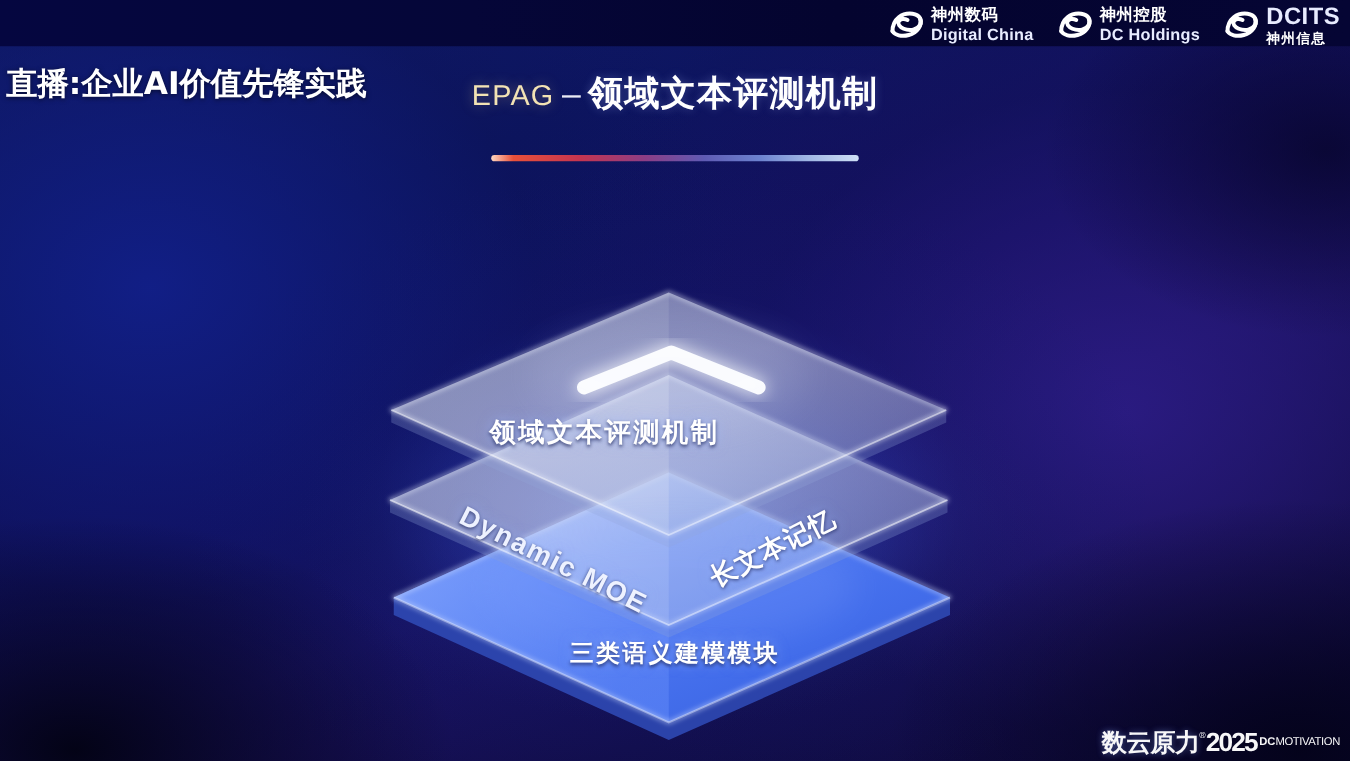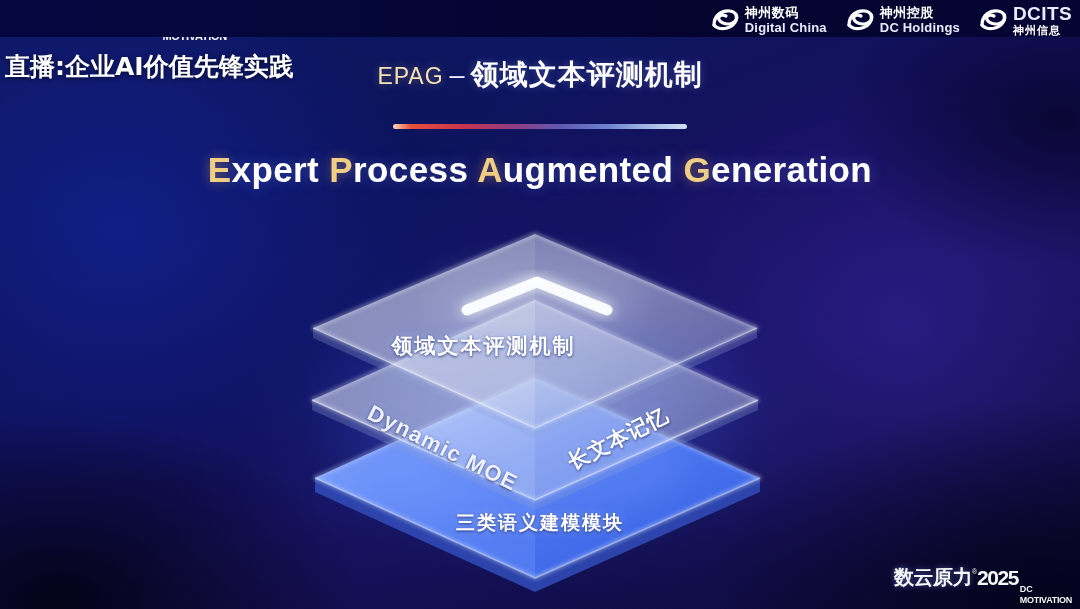--- a/index.html
+++ b/index.html
@@ -58,27 +58,26 @@
   .brand-reg { font-size: 9px; vertical-align: super; line-height: 12px; }
   .brand-year {
     font-size: 26px;
     font-weight: 800;
     letter-spacing: -1.5px;
     line-height: 28px;
     font-family: "Liberation Sans", sans-serif;
   }
   .brand-dc {
     display: flex;
-    flex-direction: column;
     line-height: 11px;
     margin-left: 2px;
-    margin-top: 18px;
+    margin-top: 5px;
   }
   .brand-dc .dc { font-size: 11px; font-weight: 700; letter-spacing: 0px; }
-  .brand-dc .mot { font-size: 11px; font-weight: 700; letter-spacing: -0.3px; }
+  .brand-dc .mot { font-size: 11px; font-weight: 400; letter-spacing: -0.3px; }
 
   #live-title {
     position: absolute;
     left: 5px; top: 50px;
     font-size: 25px;
     font-weight: 900;
     color: #ffffff;
     font-family: "DejaVu Sans", sans-serif;
     letter-spacing: 0px;
     text-shadow: 0 1px 4px rgba(0,0,0,0.6);
@@ -386,26 +385,20 @@
     </div>
 
   </div>
 
   <div id="headline">
     <span class="epag">EPAG</span><span class="dash">–</span><span class="cn">领域文本评测机制</span>
   </div>
 
   <div id="rule"></div>
 
-  <div id="subtitle">
-    <span><span class="cap">E</span><span>xpert</span></span>
-    <span><span class="cap">P</span><span>rocess</span></span>
-    <span><span class="cap">A</span><span>ugmented</span></span>
-    <span><span class="cap">G</span><span>eneration</span></span>
-  </div>
 
   <div id="watermark">
     <span class="brand-cn">数云原力</span>
     <span class="brand-reg">®</span>
     <span class="brand-year">2025</span>
     <span class="brand-dc">
       <span class="dc">DC</span>
       <span class="mot">MOTIVATION</span>
     </span>
   </div>

